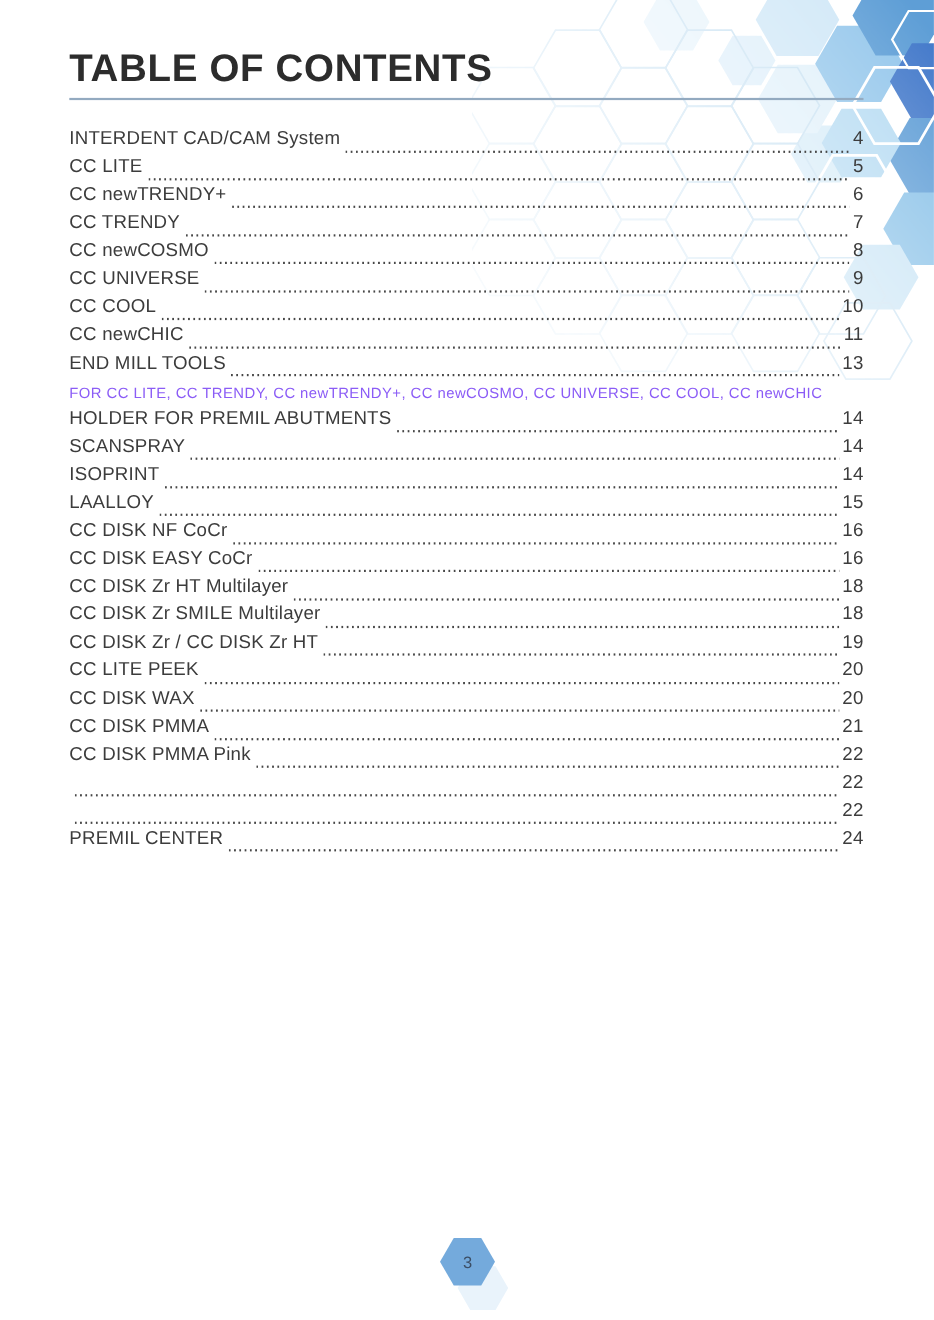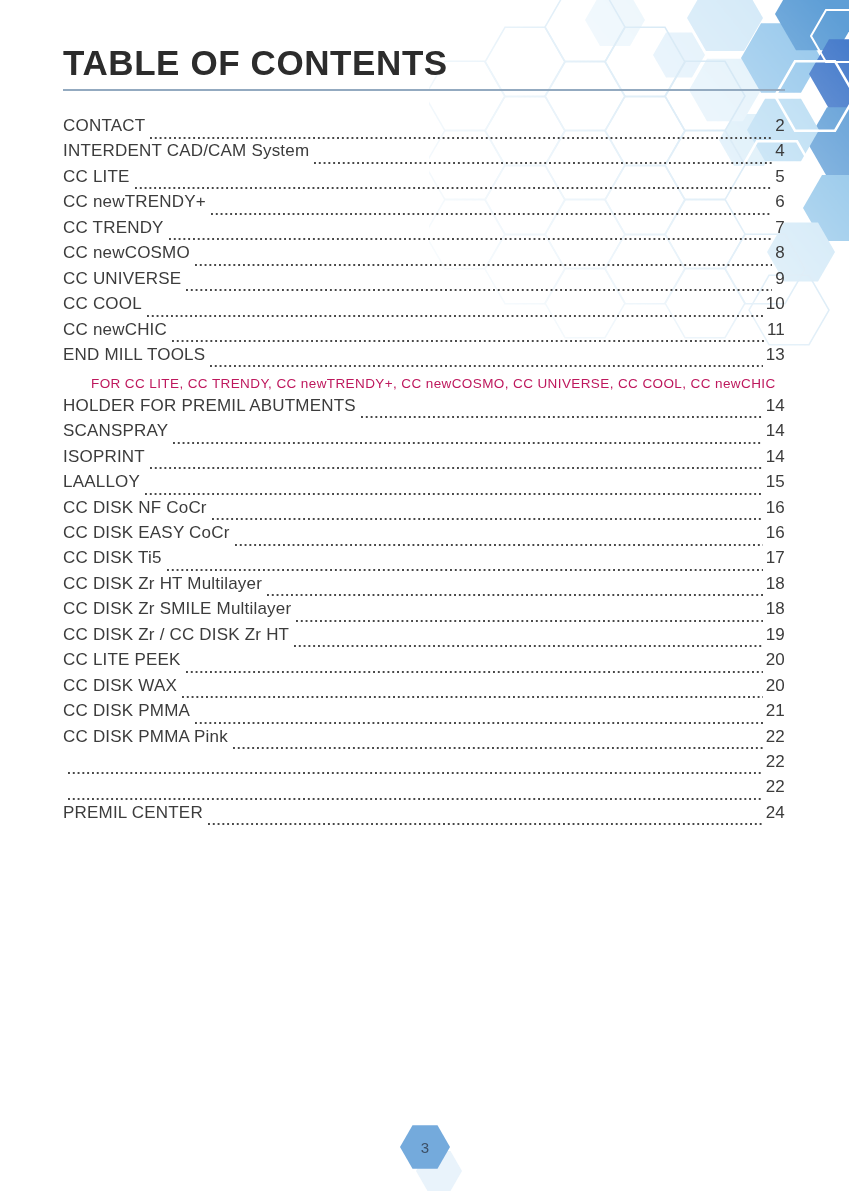--- a/index.html
+++ b/index.html
@@ -62,23 +62,22 @@
   .toc-row .pg{
     white-space:nowrap;
     text-align:right;
   }
   .toc-note{
     height:25.45px;
     display:flex;
     align-items:center;
     font-size:13.5px;
     letter-spacing:0.4px;
-    color:#be185d;
-    white-space:nowrap;
-    margin-left:28px;
+    color:#8b5cf6;
+    white-space:nowrap;
   }
   
   #footer-hex{
     position:absolute;left:373px;top:1115px;
     width:110px;height:92px;
   }
   #footer-hex text{
     font-family:"Liberation Sans", sans-serif;
     font-size:15px;
     fill:#3c4f66;
@@ -141,25 +140,20 @@
       </g>
   </svg>
 
   <div id="title-wrap">
     <div id="page-title">TABLE OF CONTENTS</div>
     <div id="title-rule"></div>
   </div>
 
   <div id="toc-list">
       <div class="toc-row">
-        <span class="lbl">CONTACT</span>
-        <span class="leader"></span>
-        <span class="pg">2</span>
-      </div>
-      <div class="toc-row">
         <span class="lbl">INTERDENT CAD/CAM System</span>
         <span class="leader"></span>
         <span class="pg">4</span>
       </div>
       <div class="toc-row">
         <span class="lbl">CC LITE</span>
         <span class="leader"></span>
         <span class="pg">5</span>
       </div>
       <div class="toc-row">
@@ -220,25 +214,20 @@
       </div>
       <div class="toc-row">
         <span class="lbl">CC DISK NF CoCr</span>
         <span class="leader"></span>
         <span class="pg">16</span>
       </div>
       <div class="toc-row">
         <span class="lbl">CC DISK EASY CoCr</span>
         <span class="leader"></span>
         <span class="pg">16</span>
-      </div>
-      <div class="toc-row">
-        <span class="lbl">CC DISK Ti5</span>
-        <span class="leader"></span>
-        <span class="pg">17</span>
       </div>
       <div class="toc-row">
         <span class="lbl">CC DISK Zr HT Multilayer</span>
         <span class="leader"></span>
         <span class="pg">18</span>
       </div>
       <div class="toc-row">
         <span class="lbl">CC DISK Zr SMILE Multilayer</span>
         <span class="leader"></span>
         <span class="pg">18</span>

